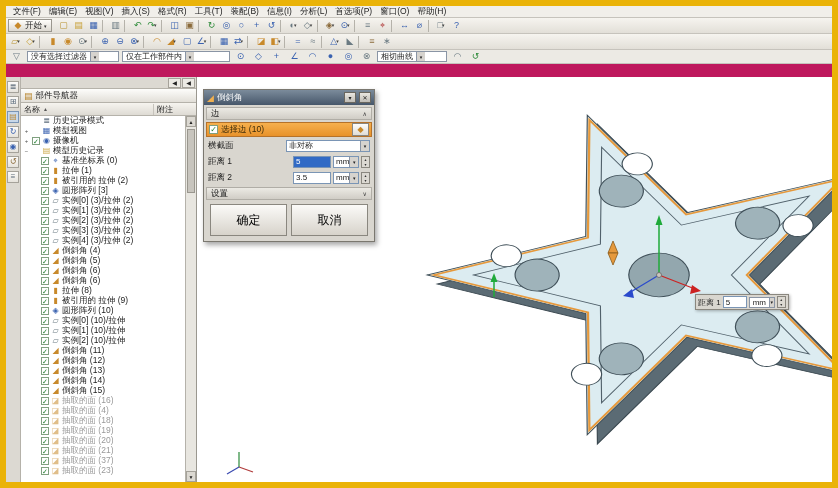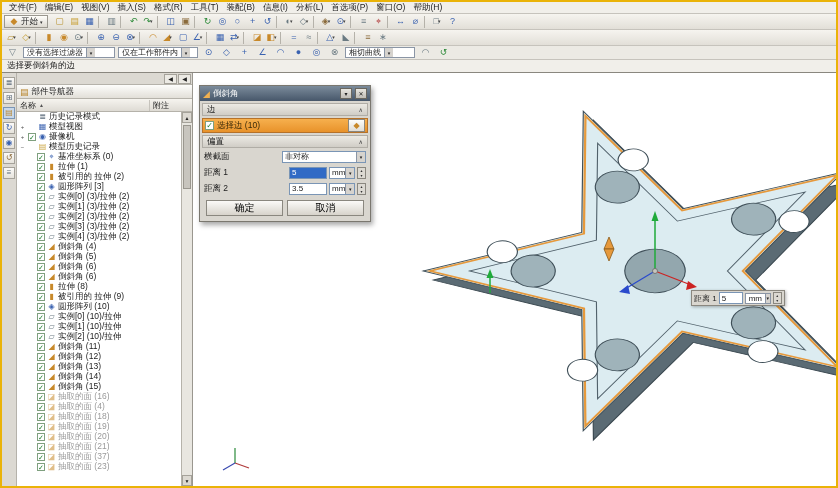--- a/index.html
+++ b/index.html
@@ -1,17 +1,17 @@
 <!DOCTYPE html>
 <html><head>
 <meta charset="utf-8">
 <style>
 *{margin:0;padding:0;box-sizing:border-box;font-family:"Liberation Sans","DejaVu Sans",sans-serif}
 html,body{background:#888}
-#app{width:838px;height:488px;position:relative;background:#be185d;overflow:hidden;font-size:9px;color:#222;border:2px solid #eab308}
+#app{width:838px;height:488px;position:relative;background:#be185d;overflow:hidden;font-size:9px;color:#222;border:6px solid #eab308}
 
 .menubar{height:12px;background:#f1efea;border-bottom:1px solid #c6c3bc;display:flex;align-items:center;padding:0 3px;font-size:8.5px}
 .menu-item{padding:0 4px;white-space:nowrap}
 .tbrow{height:16px;background:linear-gradient(#f6f4ef,#e2dfd8);border-bottom:1px solid #c6c3bc;display:flex;align-items:center;padding:0 2px;overflow:hidden}
 .start-btn{display:flex;align-items:center;gap:2px;border:1px solid #9a978f;background:linear-gradient(#fffefb,#ddd9d1);padding:0 4px;height:13px;margin-right:4px;font-size:8.5px;white-space:nowrap}
 .start-btn .dd{font-size:5px;color:#333}
 .tbico{width:15px;height:14px;flex:none;display:flex;align-items:center;justify-content:center;border:1px solid transparent;border-radius:2px;font-size:9px;line-height:1}
 .tbico .dd{font-size:5px;color:#444;margin-left:-1px}
 .tbico.sep{width:5px;height:12px;border:none;border-left:1px solid #b5b2aa;border-radius:0;margin:0 1px}
 .promptbar{height:14px;background:#eceae4;border-bottom:1px solid #c6c3bc;display:flex;align-items:center;gap:3px;padding:0 3px}
@@ -69,21 +69,21 @@
 .inputbox{background:#fff;border:1px solid #7a95b5;height:12px;display:flex;align-items:center;padding:0 2px;font-size:8px}
 .inputbox.sel{background:#316ac5;color:#fff}
 .w-cs{width:84px;justify-content:space-between;padding-right:0}
 .w-d{width:38px}
 .unit{width:26px;justify-content:space-between;padding-right:0}
 .cmbarr{width:9px;align-self:stretch;background:#d6d3ce;border-left:1px solid #8a95a5;font-size:5px;display:flex;align-items:center;justify-content:center}
 .spin{width:9px;height:12px;display:flex;flex-direction:column;border:1px solid #8a877f;background:#dcd9d2}
 .spin span{flex:1;font-size:4px;line-height:5px;text-align:center;color:#333}
 .rev-btn{width:17px;height:13px;background:linear-gradient(#fdfdfb,#e0ddd6);border:1px solid #8a877f;display:flex;align-items:center;justify-content:center;font-size:8px;color:#223}
 .dlg-buttons{display:flex;gap:4px;padding:4px 6px 5px}
-.dlg-buttons button{flex:1;height:16px;background:linear-gradient(#fbfaf8,#d7d3cb);border:1px solid #8a877f;font-size:10px}
+.dlg-buttons button{flex:1;height:32px;background:linear-gradient(#fbfaf8,#d7d3cb);border:1px solid #8a877f;font-size:12px}
 
 .float-input{position:absolute;left:498px;top:217px;height:16px;display:flex;align-items:center;background:#d9d6cf;border:1px solid #8a877f;box-shadow:1px 1px 3px rgba(0,0,0,.3);padding:1px 2px;gap:2px;font-size:8px;z-index:4;white-space:nowrap}
 .float-input .val{background:#fff;border:1px solid #7a95b5;width:24px;height:12px;display:flex;align-items:center;padding:0 2px}
 </style>
 </head>
 <body>
 
 <div id="app">
 
   <div class="menubar">
@@ -313,21 +313,21 @@
 
   <div class="promptbar">
     <span class="tbico">
         <span class="g" style="color: rgb(106, 122, 130);">▽</span>
       </span>
 
     <span class="combo" style="width:92px">
       <span>没有选择过滤器</span>
       <span class="arrow">▾</span>
     </span>
-    <span class="combo" style="width:80px">
+    <span class="combo" style="width:108px">
       <span>仅在工作部件内</span>
       <span class="arrow">▾</span>
     </span>
     <span class="tbico">
         <span class="g" style="color: rgb(58, 98, 176);">⊙</span>
       </span>
       <span class="tbico">
         <span class="g" style="color: rgb(58, 98, 176);">◇</span>
       </span>
       <span class="tbico">
@@ -353,23 +353,20 @@
       <span class="arrow">▾</span>
     </span>
     <span class="tbico">
         <span class="g" style="color: rgb(106, 122, 130);">◠</span>
       </span>
       <span class="tbico">
         <span class="g" style="color: rgb(46, 139, 58);">↺</span>
       </span>
   </div>
 
-  <div class="statusbar">
-    <span>选择要倒斜角的边</span>
-  </div>
 
   <div class="content">
 
     <div class="sidestrip">
       <span class="stripico">
           <span style="color: rgb(90, 106, 122);">≣</span>
         </span>
         <span class="stripico">
           <span style="color: rgb(90, 106, 122);">⊞</span>
         </span>
@@ -722,24 +719,20 @@
         <span class="chev">∧</span>
       </div>
       <div class="select-row">
         <span class="chk">✓</span>
         <span class="t">选择边 (10)</span>
         <span class="edgebtn">
             <span>◆</span>
           </span>
       </div>
 
-      <div class="dlg-section">
-        <span>偏置</span>
-        <span class="chev">∧</span>
-      </div>
 
       <div class="dlg-row">
         <span class="lbl">横截面</span>
         <span class="inputbox w-cs">
           <span>非对称</span>
           <span class="cmbarr">▾</span>
         </span>
       </div>
 
       <div class="dlg-row">
@@ -762,20 +755,24 @@
           <span>mm</span>
           <span class="cmbarr">▾</span>
         </span>
         <span class="spin">
           <span>▴</span>
           <span>▾</span>
         </span>
       </div>
 
 
+      <div class="dlg-section">
+        <span>设置</span>
+        <span class="chev">∨</span>
+      </div>
 
       <div class="dlg-buttons">
         <button>确定</button>
         <button>取消</button>
       </div>
     </div>
 
   </div>
 </div>
 

